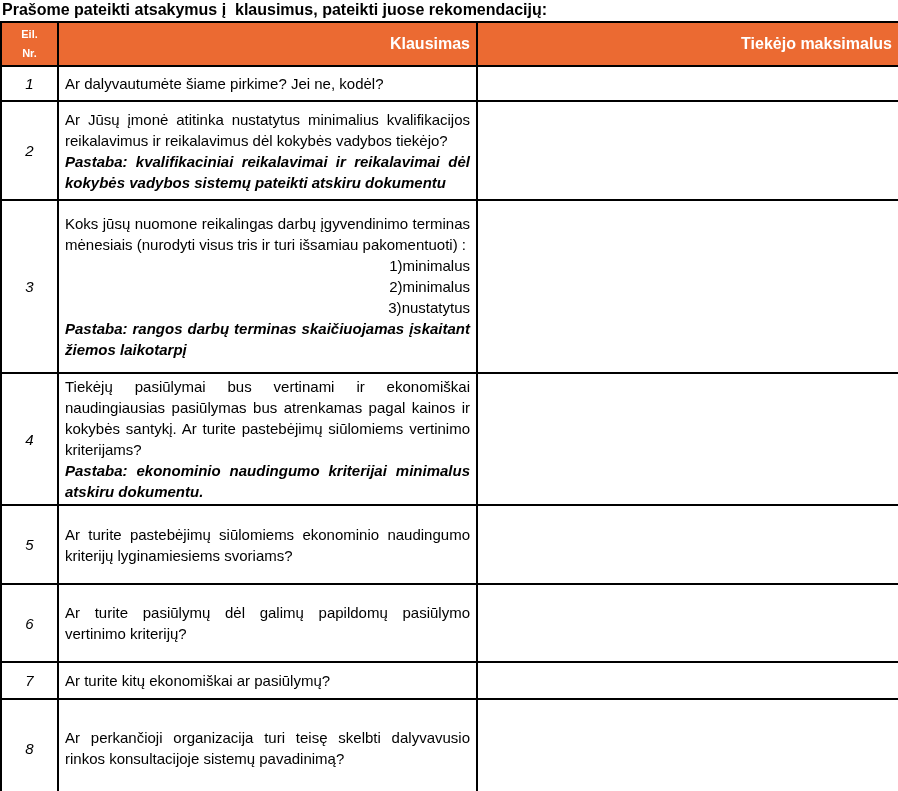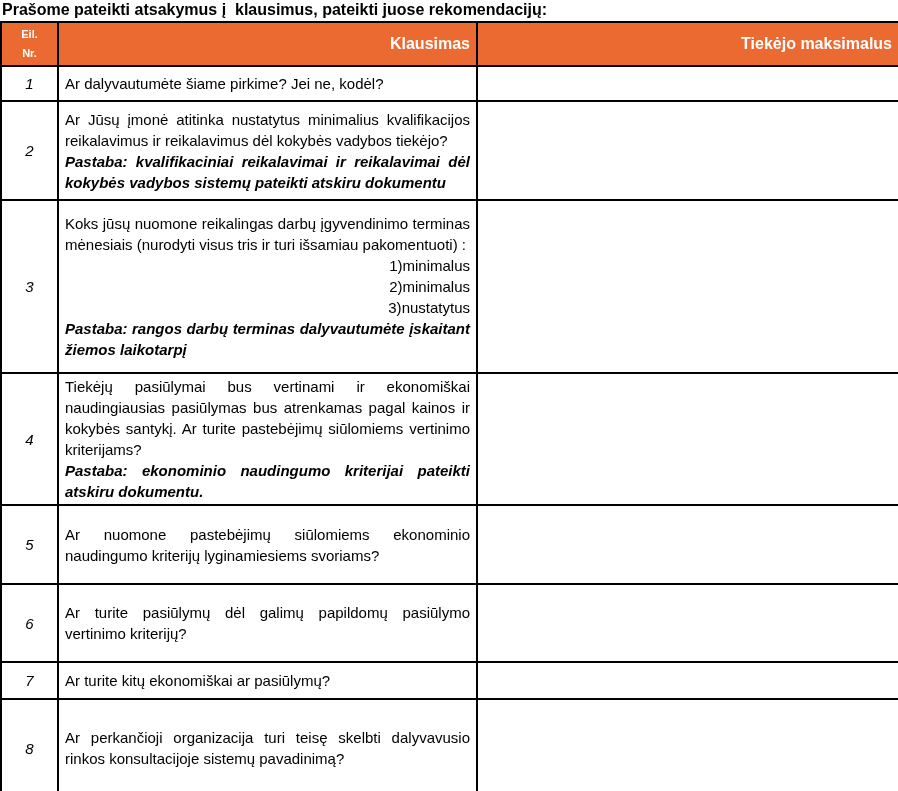--- a/index.html
+++ b/index.html
@@ -119,36 +119,36 @@
         </td>
         <td class="a"></td>
       </tr>
       <tr>
         <td class="nr">3</td>
         <td class="q">
           <div class="qtext">Koks jūsų nuomone reikalingas darbų įgyvendinimo terminas mėnesiais (nurodyti visus tris ir turi išsamiau pakomentuoti) :</div>
           <div class="list-line"><span class="list-num">1)</span><span>minimalus</span></div>
           <div class="list-line"><span class="list-num">2)</span><span>minimalus</span></div>
           <div class="list-line"><span class="list-num">3)</span><span>nustatytus</span></div>
-          <div class="note">Pastaba: rangos darbų terminas dalyvautumėte įskaitant žiemos laikotarpį</div>
+          <div class="note">Pastaba: rangos darbų terminas skaičiuojamas įskaitant žiemos laikotarpį</div>
         </td>
         <td class="a"></td>
       </tr>
       <tr>
         <td class="nr">4</td>
         <td class="q">
           <div class="qtext">Tiekėjų pasiūlymai bus vertinami ir ekonomiškai naudingiausias pasiūlymas bus atrenkamas pagal kainos ir kokybės santykį. Ar turite pastebėjimų siūlomiems vertinimo kriterijams?</div>
-          <div class="note">Pastaba: ekonominio naudingumo kriterijai pateikti atskiru dokumentu.</div>
+          <div class="note">Pastaba: ekonominio naudingumo kriterijai minimalus atskiru dokumentu.</div>
         </td>
         <td class="a"></td>
       </tr>
       <tr>
         <td class="nr">5</td>
         <td class="q">
-          <div class="qtext">Ar nuomone pastebėjimų siūlomiems ekonominio naudingumo kriterijų lyginamiesiems svoriams?</div>
+          <div class="qtext">Ar turite pastebėjimų siūlomiems ekonominio naudingumo kriterijų lyginamiesiems svoriams?</div>
         </td>
         <td class="a"></td>
       </tr>
       <tr>
         <td class="nr">6</td>
         <td class="q">
           <div class="qtext">Ar turite pasiūlymų dėl galimų papildomų pasiūlymo vertinimo kriterijų?</div>
         </td>
         <td class="a"></td>
       </tr>

